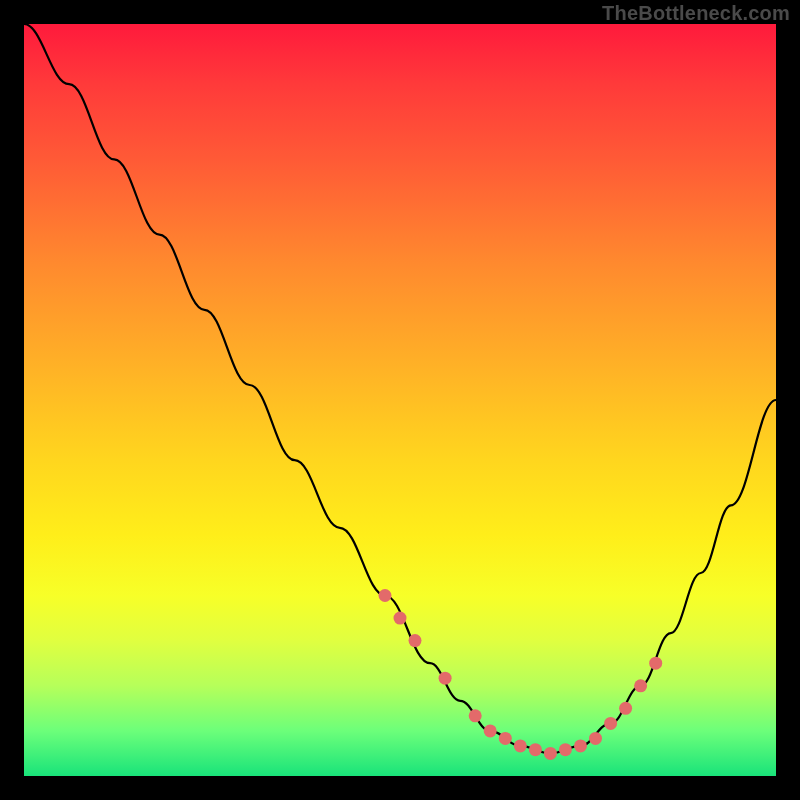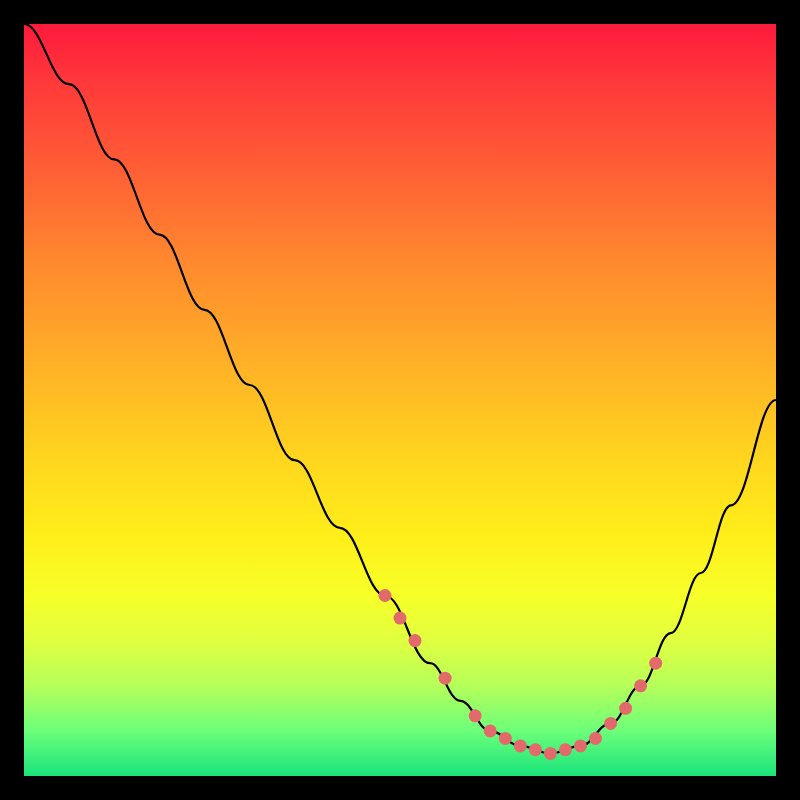--- a/index.html
+++ b/index.html
@@ -53,20 +53,21 @@
     left: 0;
     top: 0;
     width: 752px;
     height: 752px;
   }
 </style>
 </head>
 <body>
 
 <div class="frame">
+  <div class="attrib">TheBottleneck.com</div>
 
   <div class="plot">
     <svg class="curve" viewBox="0 0 752 752" preserveAspectRatio="none">
       <path id="curve-path" fill="none" stroke="#000" stroke-width="2.2" stroke-linecap="round" d="M 0.0 0.0 C 18.0 0.0, 27.1 60.2, 45.1 60.2 C 63.2 60.2, 72.2 135.4, 90.2 135.4 C 108.3 135.4, 117.3 210.6, 135.4 210.6 C 153.4 210.6, 162.4 285.8, 180.5 285.8 C 198.5 285.8, 207.6 361.0, 225.6 361.0 C 243.6 361.0, 252.7 436.2, 270.7 436.2 C 288.8 436.2, 297.8 503.8, 315.8 503.8 C 333.9 503.8, 342.9 571.5, 361.0 571.5 C 379.0 571.5, 388.0 639.2, 406.1 639.2 C 418.1 639.2, 424.1 676.8, 436.2 676.8 C 448.2 676.8, 454.2 706.9, 466.2 706.9 C 478.3 706.9, 484.3 721.9, 496.3 721.9 C 508.4 721.9, 514.4 729.4, 526.4 729.4 C 538.4 729.4, 544.4 721.9, 556.5 721.9 C 568.5 721.9, 574.5 699.4, 586.6 699.4 C 598.6 699.4, 604.6 661.8, 616.6 661.8 C 628.7 661.8, 634.7 609.1, 646.7 609.1 C 658.8 609.1, 664.8 549.0, 676.8 549.0 C 688.8 549.0, 694.8 481.3, 706.9 481.3 C 724.9 481.3, 734.0 376.0, 752.0 376.0"></path>
       <g id="marker-group">
           <circle cx="361.0" cy="571.5" r="6.5" fill="#e36a6a"></circle>
           <circle cx="376.0" cy="594.1" r="6.5" fill="#e36a6a"></circle>
           <circle cx="391.0" cy="616.6" r="6.5" fill="#e36a6a"></circle>
           <circle cx="421.1" cy="654.2" r="6.5" fill="#e36a6a"></circle>
           <circle cx="451.2" cy="691.8" r="6.5" fill="#e36a6a"></circle>

